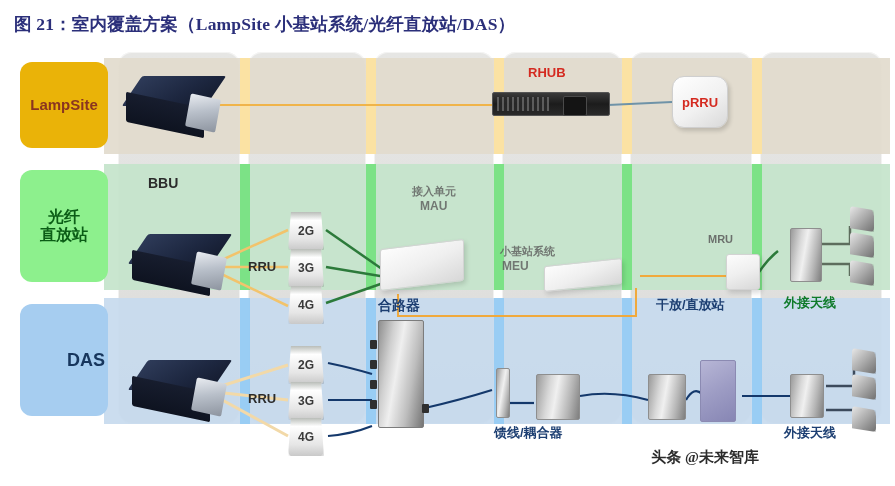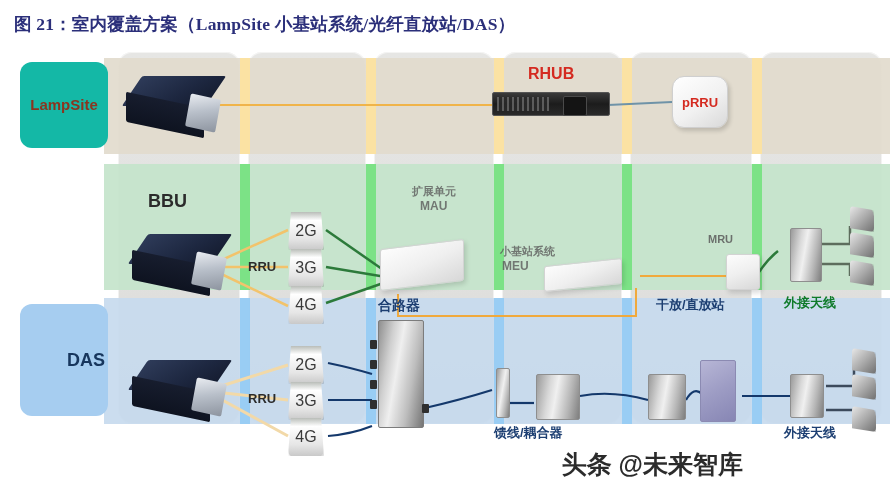--- a/index.html
+++ b/index.html
@@ -49,21 +49,21 @@
 
   
   .row-label {
     position: absolute; left: 20px; width: 88px;
     border-radius: 12px;
     display: flex; align-items: center; justify-content: center;
     text-align: center; line-height: 1.15;
     font-family: "Liberation Sans", "DejaVu Sans", sans-serif;
     font-weight: bold;
   }
-  .label-lampsite { top: 14px;  height: 86px;  background:#14b8a6; color:#8a3520; font-size: 15px; }
+  .label-lampsite { top: 14px;  height: 86px;  background:#eab308; color:#8a3520; font-size: 15px; }
   .label-fiber    { top: 122px; height: 112px; background:#8df08d; color:#0b5d16; font-size: 16px; }
   .label-das      { top: 256px; height: 112px; background:#a6cdf0; color:#17365d; font-size: 18px; padding-left: 44px; }
 
   
   .nlabel {
     position: absolute; white-space: nowrap;
     font-family: "Liberation Sans", "DejaVu Sans", sans-serif;
     font-weight: bold; line-height: 1;
   }
   .lb-red   { color:#d42a20; }
@@ -107,21 +107,21 @@
     display:flex; align-items:center; justify-content:center;
   }
 
   .rru-unit {
     position:absolute; width:36px; height:38px;
     background: linear-gradient(180deg,#b9bdb8 0%, #ffffff 22%, #e6e6e6 70%, #c9c9c9 100%);
     border-radius: 3px / 8px;
     box-shadow: 1px 1px 3px rgba(0,0,0,.22);
     display:flex; align-items:center; justify-content:center;
     font-family:"Liberation Sans","DejaVu Sans",sans-serif;
-    font-weight:normal; font-size:16px; color:#3a3a3a;
+    font-weight:bold; font-size:12px; color:#3a3a3a;
     clip-path: polygon(8% 0, 92% 0, 100% 100%, 0 100%);
   }
 
   .box-white {
     position:absolute;
     background: linear-gradient(160deg,#fdfdfd 0%, #efefef 50%, #d8d8d8 100%);
     border:1px solid #d3d3d3; box-shadow: 2px 3px 5px rgba(0,0,0,.14);
   }
   .box-grey {
     position:absolute;
@@ -149,23 +149,23 @@
   }
 
   
   .src-note {
     position:absolute; left:14px; top:452px;
     font-family:"Liberation Serif","DejaVu Serif",serif;
     font-style: italic; font-weight:bold; font-size:14.5px; color:#2b2f7a;
     white-space:nowrap;
   }
   .watermark {
-    position:absolute; right:32px; top:448px;
-    font-family:Liberation Sans, sans-serif;
-    font-weight:bold; font-size:25px; color:#1a1a1a; white-space:nowrap;
+    position:absolute; right:16px; top:448px;
+    font-family:Liberation Serif, serif;
+    font-weight:bold; font-size:15px; color:#1a1a1a; white-space:nowrap;
     opacity:.92;
   }
   svg.wires { position:absolute; left:0; top:0; width:895px; height:390px; pointer-events:none; }
 </style>
 </head>
 <body>
 
 <div id="page">
 
   <div class="fig-title">图 21：室内覆盖方案（LampSite 小基站系统/光纤直放站/DAS）</div>
@@ -244,48 +244,54 @@
 
       <path d="M822,196 L850,196" stroke="#5d6d5d" stroke-width="2.5" fill="none"></path>
       <path d="M822,216 L850,216" stroke="#5d6d5d" stroke-width="2.5" fill="none"></path>
       <path d="M850,196 L850,178" stroke="#5d6d5d" stroke-width="2.5" fill="none"></path>
       <path d="M850,216 L850,228" stroke="#5d6d5d" stroke-width="2.5" fill="none"></path>
     </svg>
 
     <div class="row-label label-lampsite">
       <span>LampSite</span>
     </div>
+    <div class="row-label label-fiber">
+      <span>
+        <span>光纤</span><br>
+        <span>直放站</span>
+      </span>
+    </div>
     <div class="row-label label-das">
       <span>DAS</span>
     </div>
 
     <div class="srv" style="left:126px;top:28px;">
       <div class="top"></div>
       <div class="front"></div>
       <div class="side"></div>
     </div>
-    <div class="nlabel lb-red" style="left:528px;top:18px;font-size:16px;">RHUB</div>
+    <div class="nlabel lb-red" style="left:528px;top:18px;font-size:13px;">RHUB</div>
     <div class="rhub" style="left:492px;top:44px;"></div>
     <div class="prru" style="left:672px;top:28px;">
       <span class="nlabel lb-red" style="position:static;font-size:13px;">pRRU</span>
     </div>
 
-    <div class="nlabel lb-dark" style="left:148px;top:144px;font-size:18px;">BBU</div>
+    <div class="nlabel lb-dark" style="left:148px;top:128px;font-size:14px;">BBU</div>
     <div class="srv" style="left:132px;top:186px;">
       <div class="top"></div>
       <div class="front"></div>
       <div class="side"></div>
     </div>
     <div class="nlabel lb-dark" style="left:248px;top:212px;font-size:13px;">RRU</div>
     <div class="rru-unit" style="left:288px;top:164px;">2G</div>
     <div class="rru-unit" style="left:288px;top:201px;">3G</div>
     <div class="rru-unit" style="left:288px;top:238px;">4G</div>
 
     <div class="box-white" style="left:380px;top:196px;width:84px;height:42px;border-radius:3px;transform:skewY(-7deg);"></div>
-    <div class="nlabel lb-grey" style="left:412px;top:138px;font-size:11px;opacity:.8;">扩展单元</div>
+    <div class="nlabel lb-grey" style="left:412px;top:138px;font-size:11px;opacity:.8;">接入单元</div>
     <div class="nlabel lb-grey" style="left:420px;top:152px;font-size:12px;opacity:.8;">MAU</div>
 
     <div class="box-white" style="left:544px;top:214px;width:78px;height:26px;border-radius:3px;transform:skewY(-6deg);"></div>
     <div class="nlabel lb-grey" style="left:500px;top:198px;font-size:11px;opacity:.8;">小基站系统</div>
     <div class="nlabel lb-grey" style="left:502px;top:212px;font-size:12px;opacity:.8;">MEU</div>
 
     <div class="box-white" style="left:726px;top:206px;width:34px;height:36px;border-radius:3px;"></div>
     <div class="nlabel lb-grey" style="left:708px;top:186px;font-size:11px;opacity:.85;">MRU</div>
 
     <div class="box-grey" style="left:790px;top:180px;width:32px;height:54px;"></div>

